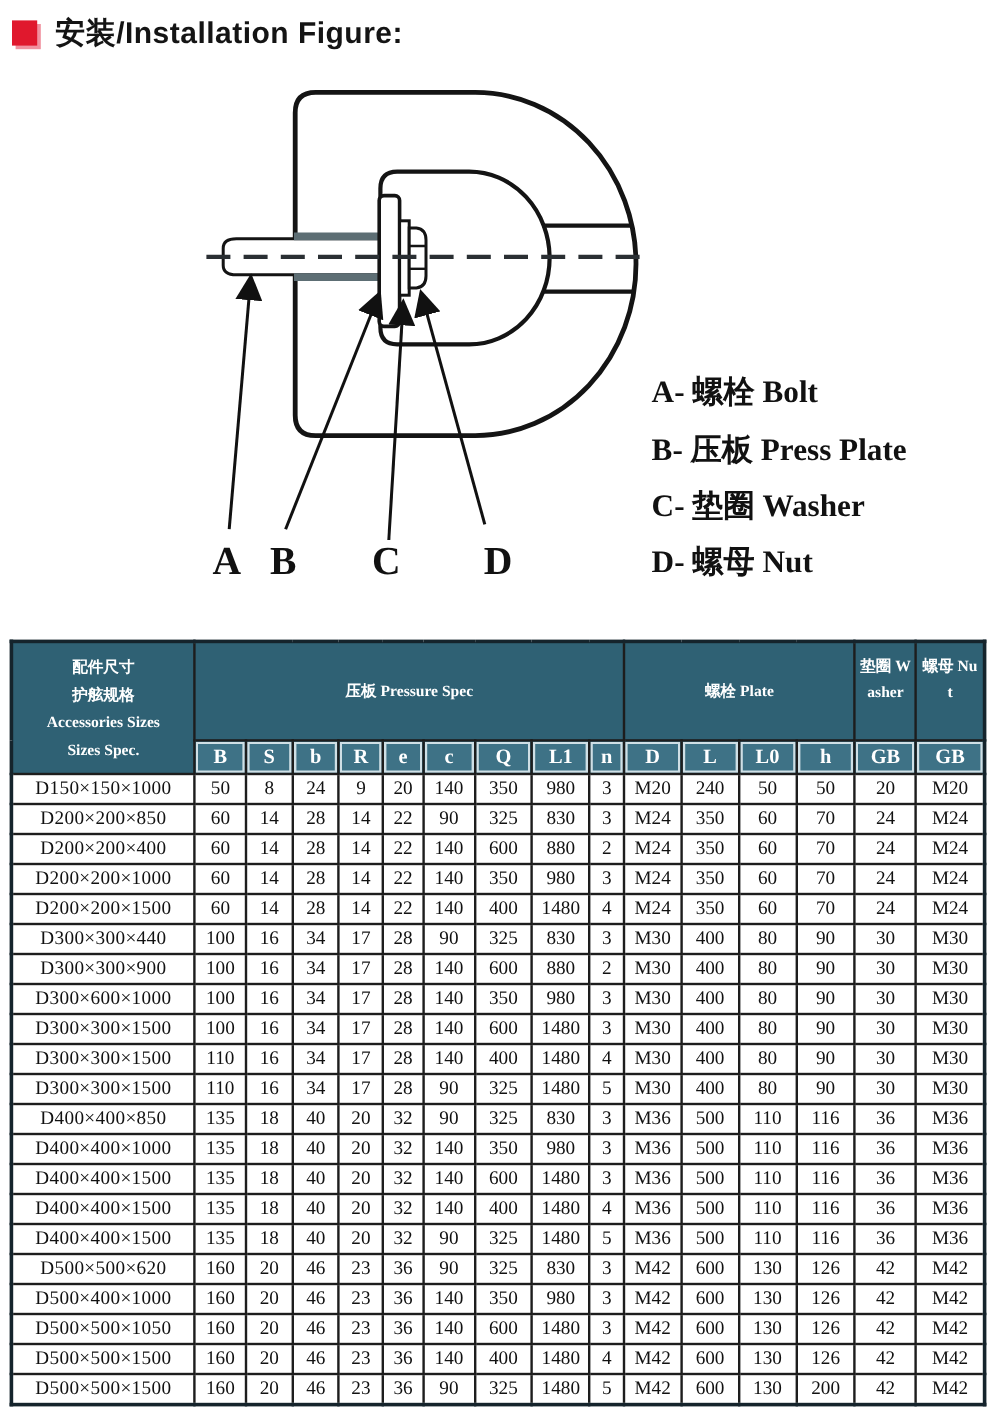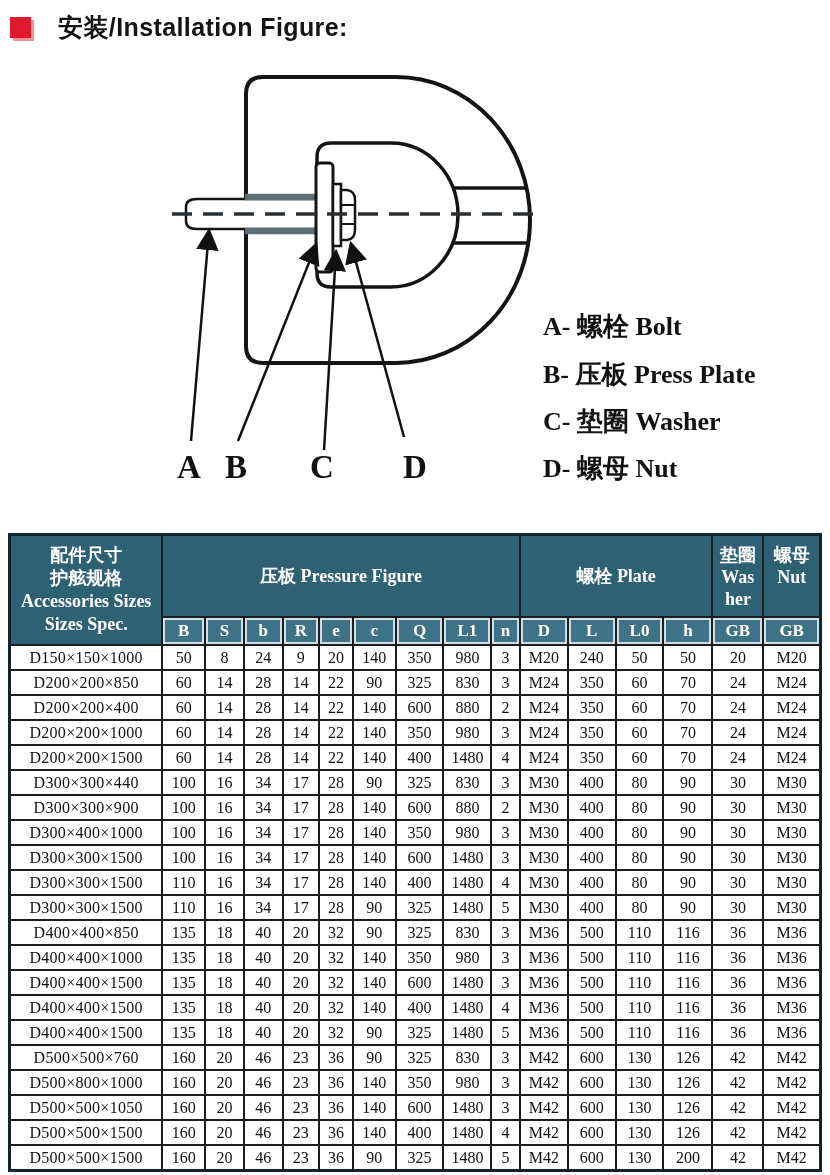--- a/index.html
+++ b/index.html
@@ -4,21 +4,21 @@
 <style>
   html,body { margin:0; padding:0; background:#ffffff; }
   .page {
     position:relative; width:830px; height:1175px; background:#fff;
     font-family:"Liberation Serif", serif; overflow:hidden;
   }
 
   
   .doc-header {
     position:absolute; top:11px; left:10px;
-    display:flex; align-items:center; gap:27px;
+    display:flex; align-items:center; gap:15px;
     font-family:"Liberation Sans", sans-serif;
   }
   .bullet {
     width:21px; height:21px; background:#e0182d;
     box-shadow:3px 3px 0 #f0919f; flex:0 0 auto;
   }
   .title { margin:0; font-size:25px; font-weight:600; color:#141414; letter-spacing:0.4px; }
 
   
   .diagram { position:absolute; top:55px; left:0; width:830px; height:478px; }
@@ -27,21 +27,21 @@
   .diagram .legend-line { font-size:26px; }
 
   
   .spec-table {
     position:absolute; top:533px; left:8px; width:814px;
     border-collapse:collapse; table-layout:fixed; text-align:center;
     border:3px solid #15242c;
   }
   .spec-table th, .spec-table td { border:2px solid #1d1d1d; padding:0; }
   .spec-table thead th { background:#2f6174; color:#fff; font-weight:bold; }
-  .spec-table tr.group-row th { height:70px; font-size:18px; }
+  .spec-table tr.group-row th { height:70px; font-size:13px; }
   .spec-table th.spec-head { font-size:17px; line-height:23px; padding:2px 0; }
   .spec-table th.wrap { word-break:break-all; font-size:17px; line-height:22px; padding:2px 3px; vertical-align:top; padding-top:8px; }
   .spec-table tr.sub th {
     background:#3e7286; height:26px; font-size:17px;
     box-shadow:inset 0 0 0 2px #cfdfe5;
   }
   .spec-table td { height:23px; font-size:16px; line-height:23px; color:#111; background:#fff; }
   .spec-table td:first-child { letter-spacing:0.3px; }
 </style>
 </head>
@@ -118,21 +118,21 @@
         <col style="width:56px">
     </colgroup>
     <thead>
       <tr class="group-row">
         <th rowspan="2" class="spec-head">
           <div>配件尺寸</div>
           <div>护舷规格</div>
           <div>Accessories Sizes</div>
           <div>Sizes Spec.</div>
         </th>
-        <th colspan="9">压板 Pressure Figure</th>
+        <th colspan="9">压板 Pressure Spec</th>
         <th colspan="4">螺栓 Plate</th>
         <th class="wrap">垫圈 Washer</th>
         <th class="wrap">螺母 Nut</th>
       </tr>
       <tr class="sub">
           <th>B</th>
           <th>S</th>
           <th>b</th>
           <th>R</th>
           <th>e</th>
@@ -269,21 +269,21 @@
           <td>880</td>
           <td>2</td>
           <td>M30</td>
           <td>400</td>
           <td>80</td>
           <td>90</td>
           <td>30</td>
           <td>M30</td>
         </tr>
         <tr>
-          <td>D300×400×1000</td>
+          <td>D300×600×1000</td>
           <td>100</td>
           <td>16</td>
           <td>34</td>
           <td>17</td>
           <td>28</td>
           <td>140</td>
           <td>350</td>
           <td>980</td>
           <td>3</td>
           <td>M30</td>
@@ -431,39 +431,39 @@
           <td>1480</td>
           <td>5</td>
           <td>M36</td>
           <td>500</td>
           <td>110</td>
           <td>116</td>
           <td>36</td>
           <td>M36</td>
         </tr>
         <tr>
-          <td>D500×500×760</td>
+          <td>D500×500×620</td>
           <td>160</td>
           <td>20</td>
           <td>46</td>
           <td>23</td>
           <td>36</td>
           <td>90</td>
           <td>325</td>
           <td>830</td>
           <td>3</td>
           <td>M42</td>
           <td>600</td>
           <td>130</td>
           <td>126</td>
           <td>42</td>
           <td>M42</td>
         </tr>
         <tr>
-          <td>D500×800×1000</td>
+          <td>D500×400×1000</td>
           <td>160</td>
           <td>20</td>
           <td>46</td>
           <td>23</td>
           <td>36</td>
           <td>140</td>
           <td>350</td>
           <td>980</td>
           <td>3</td>
           <td>M42</td>

